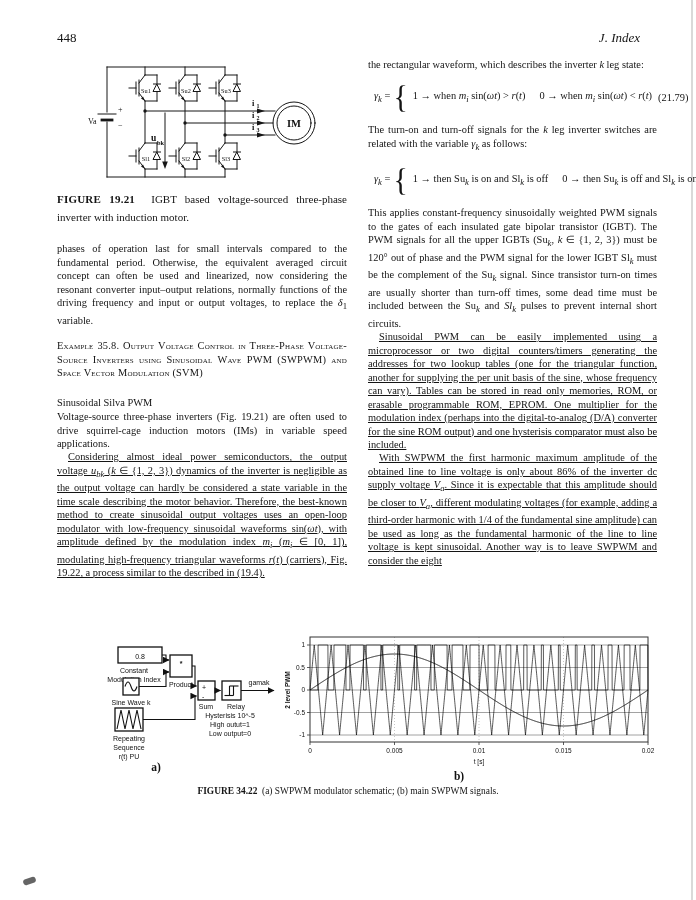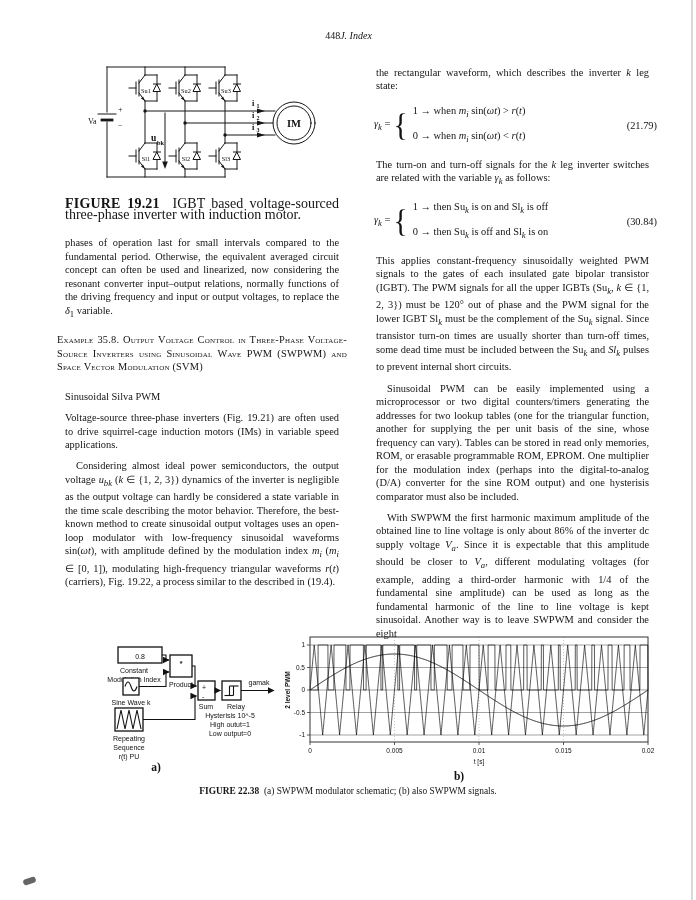--- a/index.html
+++ b/index.html
@@ -5,42 +5,42 @@
   html,body { margin:0; padding:0; background:#ffffff; }
   .page {
     position:relative; width:696px; height:900px; background:#fff;
     font-family:"Liberation Serif", serif; color:#141414; overflow:hidden;
   }
   .scan-edge { position:absolute; right:3px; top:0; bottom:0; width:2px; background:#d9d9d9; }
   .scan-mark { position:absolute; left:23px; top:878px; width:13px; height:6px;
     background:#4a4a4a; border-radius:3px; transform:rotate(-18deg); opacity:.85; }
 
   .header { position:absolute; left:57px; top:30px; width:583px;
-    display:flex; justify-content:center; font-size:10px; }
+    display:flex; justify-content:space-between; font-size:13px; }
   .running-head { font-style:italic; }
 
   .col { position:absolute; width:290px; text-align:justify;
     font-size:10.4px; line-height:13.45px; }
   .left-col  { left:57px;  top:55px; }
   .right-col { left:368px; top:58px; width:289px; }
-  .col p { margin:8px; }
-  .indent { text-indent:11px; }
-
-  .fig-caption { font-size:14px; line-height:11px; text-align:justify; margin-top:7px; }
+  .col p { margin:0; }
+  .indent { text-indent:11px;text-decoration:underline; }
+
+  .fig-caption { font-size:11px; line-height:18px; text-align:justify; margin-top:7px; }
   .fig-caption b { letter-spacing:.2px; }
 
   .para-cont { margin-top:16px !important;font-family:Liberation Serif, serif; }
   .example-head { font-variant:small-caps; letter-spacing:.2px; margin:12px 0 16px 0 !important; }
   .subhead { margin-bottom:1px !important; }
 
   .equation { display:flex; align-items:center; margin:11px 0 11px 6px; }
   .eq-lhs { margin-right:3px; white-space:nowrap; }
   .eq-brace { font-size:30px; font-weight:400; line-height:1; margin-right:5px;
     transform:scaleY(1.08); display:inline-block; }
-  .eq-cases { display:flex; flex-direction:column; gap:8px; white-space:nowrap; }
+  .eq-cases { display:flex; flex-direction:row; gap:14px; white-space:nowrap; }
   .eq-number { margin-left:auto; padding-left:6px; }
 
   
   .cir .w { stroke:#161616; stroke-width:1; fill:none; stroke-linecap:square; }
   .cir .thick { stroke-width:2.8; }
   .cir .f { fill:#161616; stroke:none; }
   .cir text { fill:#101010; stroke:none; font-family:"Liberation Serif", serif; }
 
   
   .blk .w { stroke:#111; stroke-width:1.1; fill:none; }
@@ -293,14 +293,14 @@
         <line x1="280.5" y1="108" x2="280.5" y2="111" stroke="#333" stroke-width="0.8"></line>
         <text x="280.5" y="119" text-anchor="middle">0.015</text>
         <line x1="365" y1="108" x2="365" y2="111" stroke="#333" stroke-width="0.8"></line>
         <text x="365" y="119" text-anchor="middle">0.02</text>
       </g>
     <text id="chart-xlabel" x="196" y="130" text-anchor="middle">t [s]</text>
     <text id="chart-ylabel" x="7" y="56" text-anchor="middle" font-weight="bold" transform="rotate(-90 7 56)">2 level PWM</text>
     <text x="176" y="146" class="serif" text-anchor="middle">b)</text>
   </svg>
 
-  <p class="fig22-caption"><b>FIGURE 22.38</b>&nbsp;&nbsp;<span>(a) SWPWM modulator schematic; (b) also SWPWM signals.</span></p>
+  <p class="fig22-caption"><b>FIGURE 34.22</b>&nbsp;&nbsp;<span>(a) SWPWM modulator schematic; (b) main SWPWM signals.</span></p>
 </div>
 
 </body></html>

